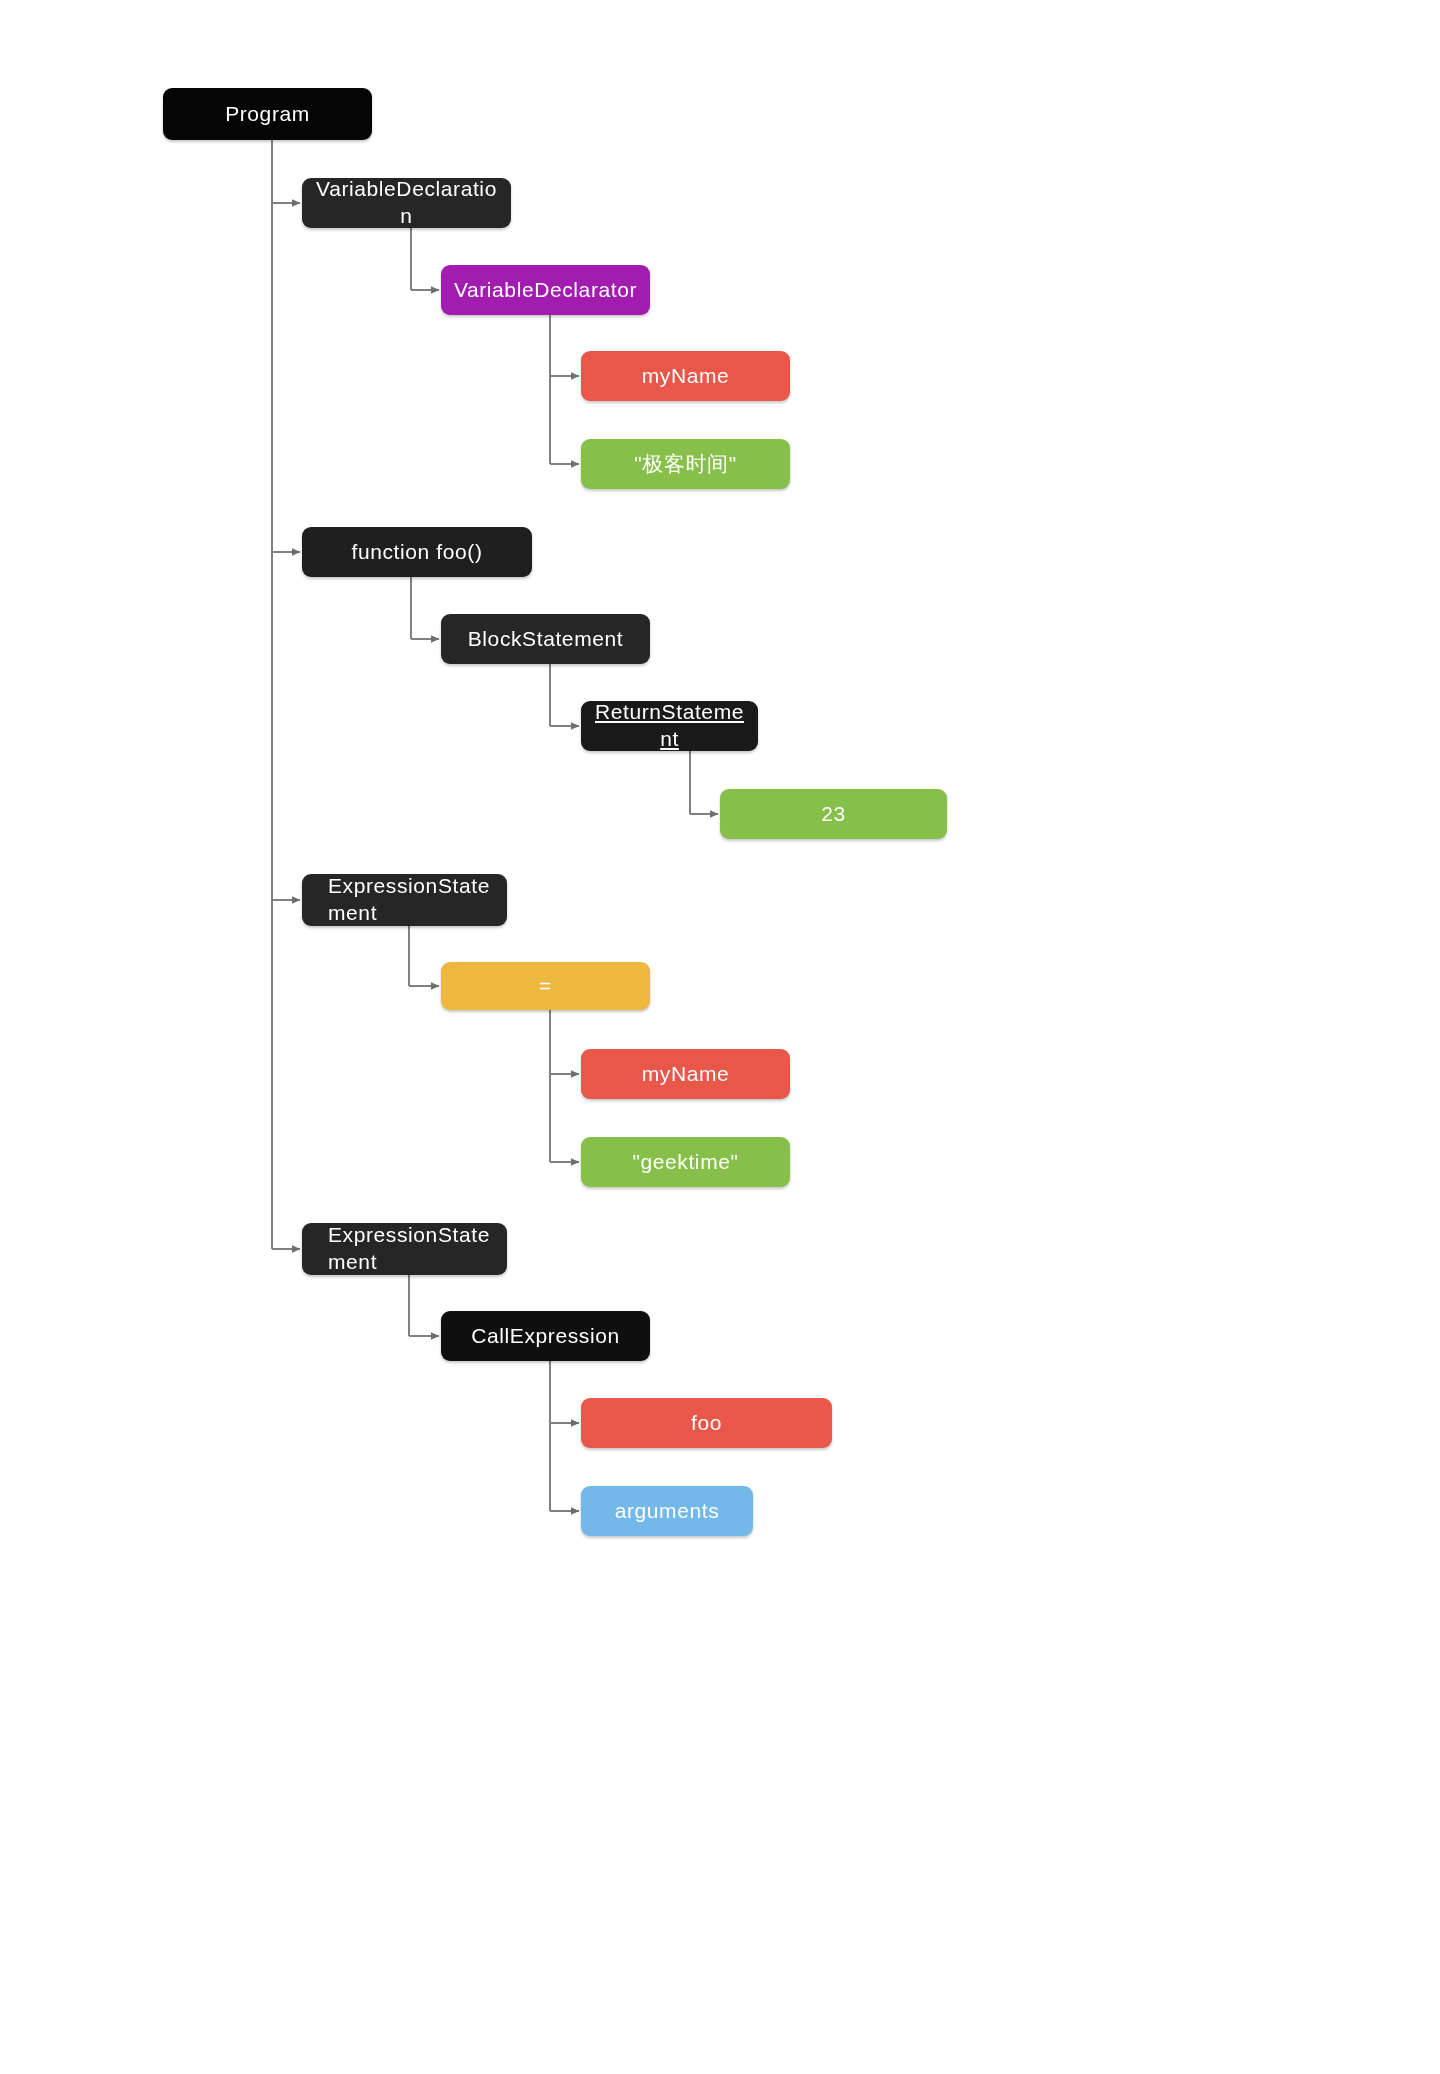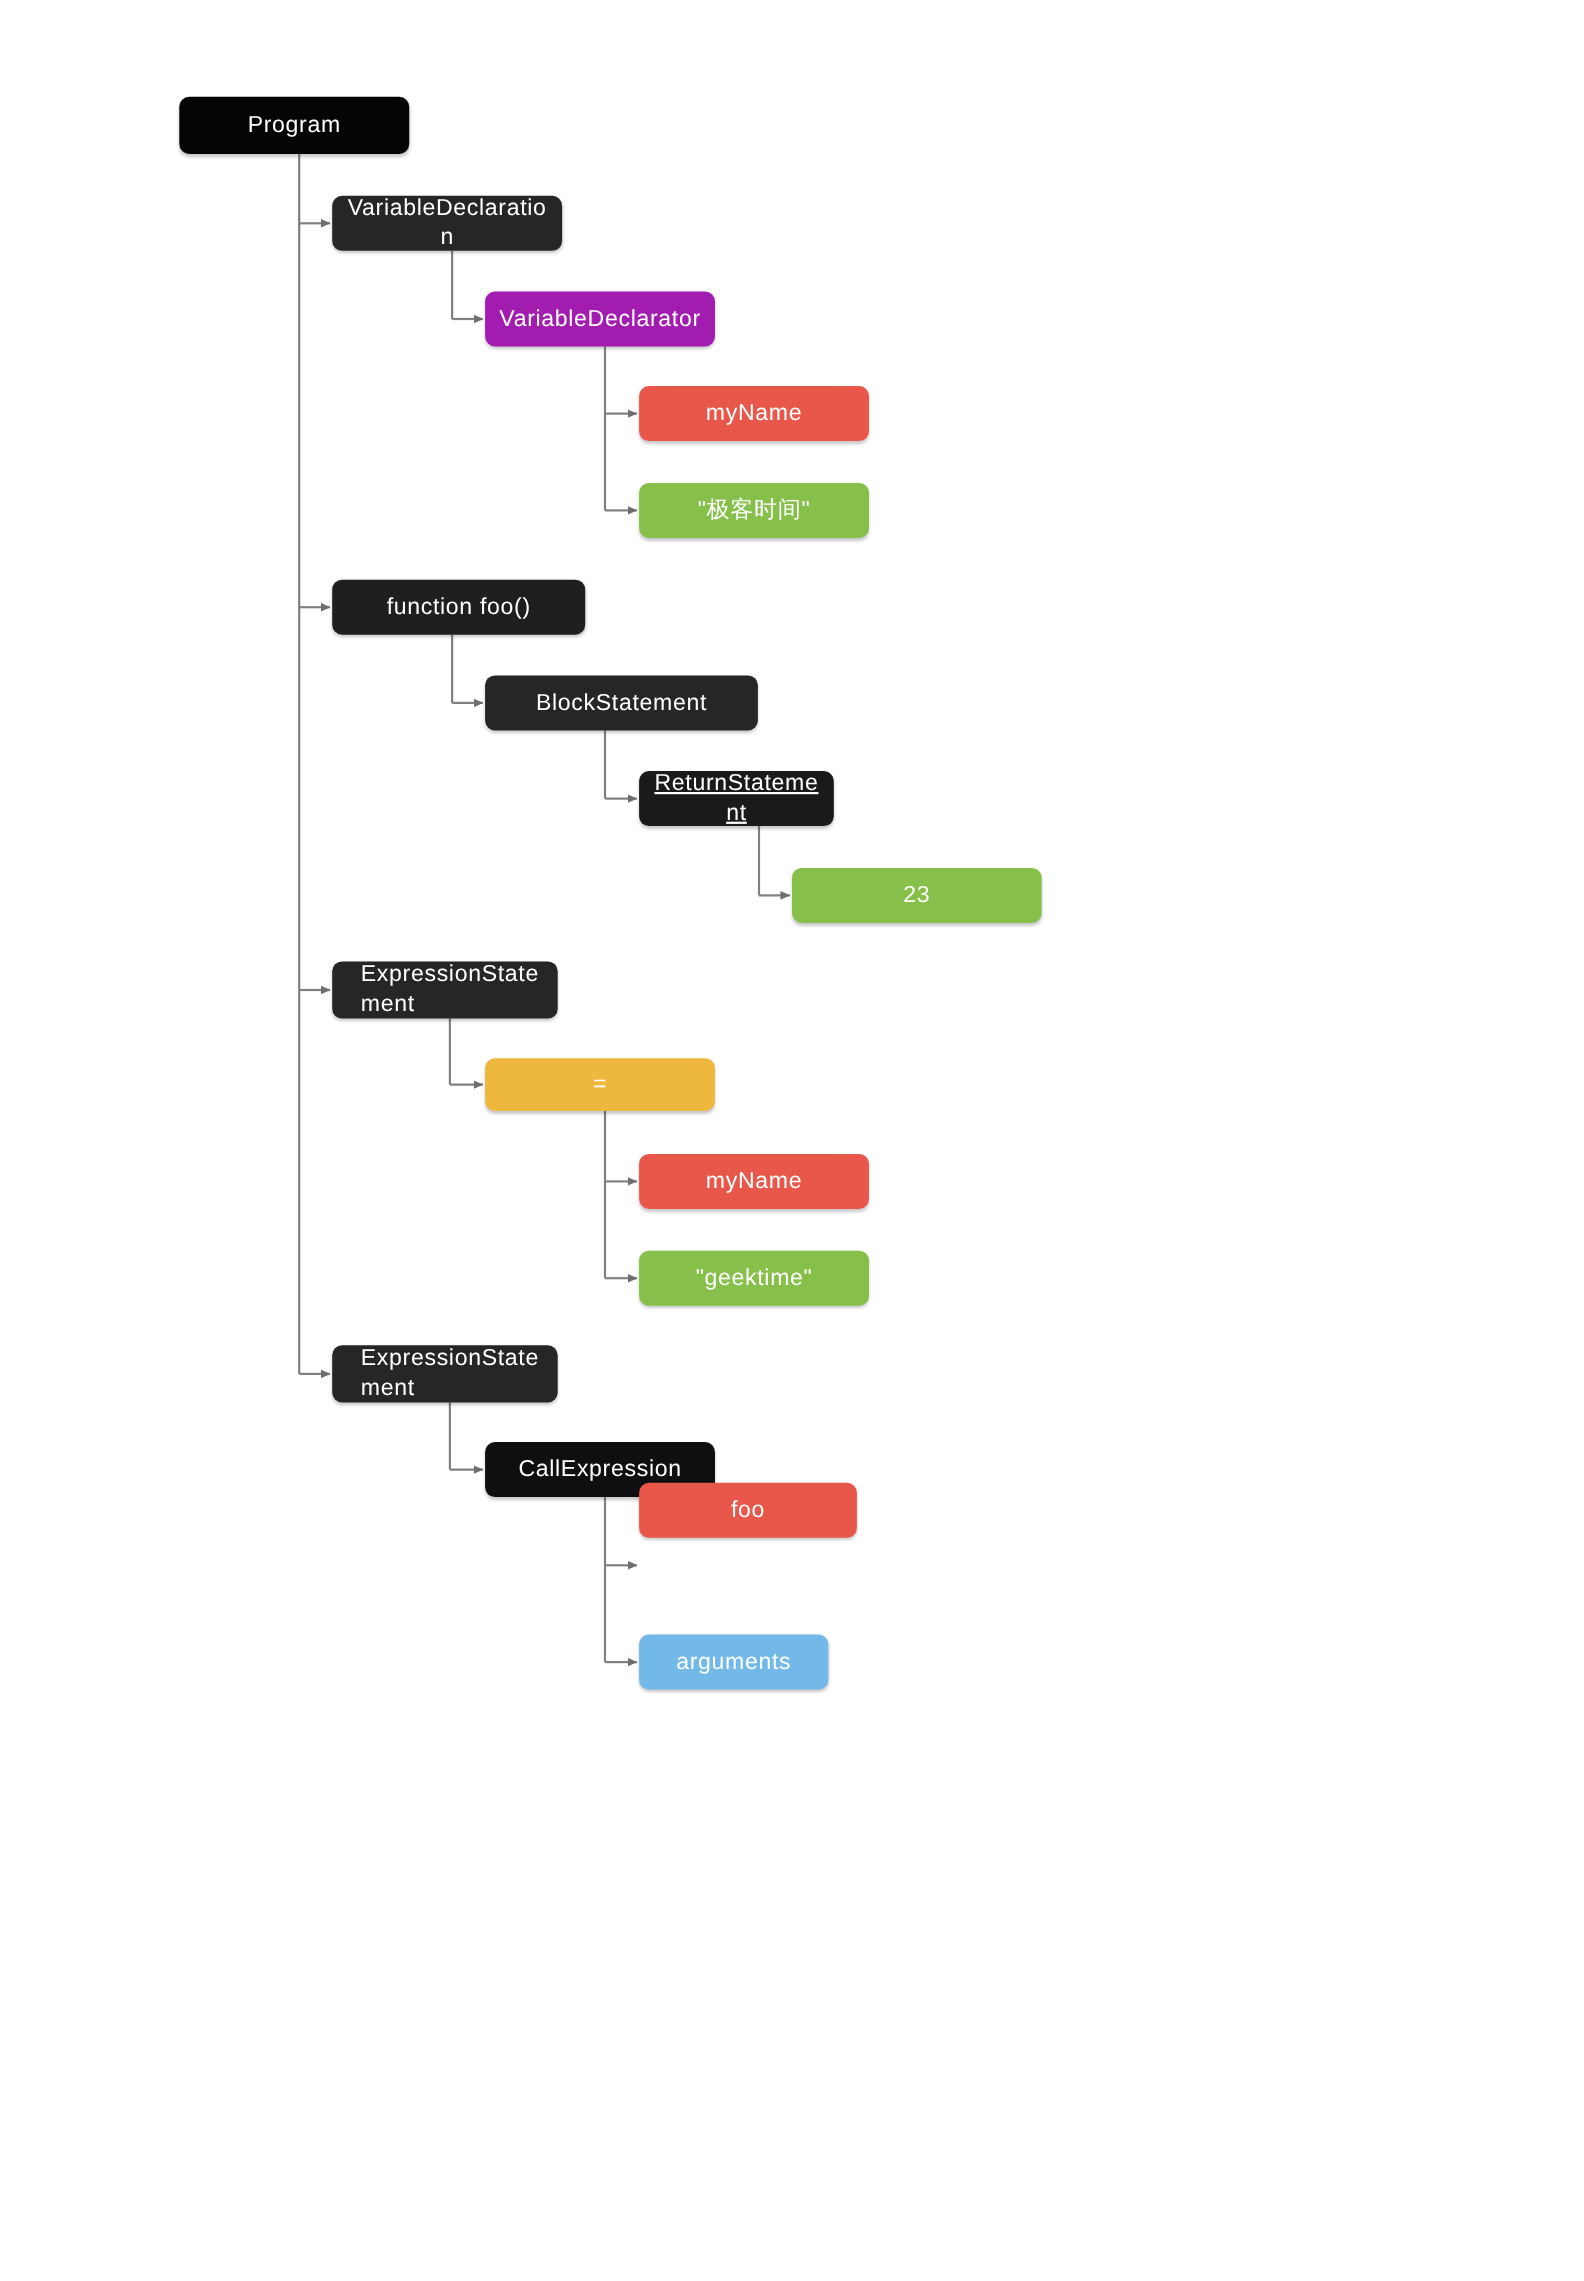--- a/index.html
+++ b/index.html
@@ -91,25 +91,25 @@
         <path d="M550,1511 L579,1511" stroke="#808080" stroke-width="2" fill="none" marker-end="url(#arrowhead)"></path>
       </g>
   </svg>
   <div id="node-layer">
       <div class="node root" style="left: 163px; top: 88px; width: 209px; height: 52px; background: rgb(5, 5, 5);">Program</div>
       <div class="node" style="left: 302px; top: 178px; width: 209px; height: 50px; background: rgb(38, 38, 38);">VariableDeclaration</div>
       <div class="node" style="left: 441px; top: 265px; width: 209px; height: 50px; background: #a21caf;">VariableDeclarator</div>
       <div class="node" style="left: 581px; top: 351px; width: 209px; height: 50px; background: rgb(232, 87, 74);">myName</div>
       <div class="node" style="left: 581px; top: 439px; width: 209px; height: 50px; background: rgb(134, 192, 74);">"极客时间"</div>
       <div class="node" style="left: 302px; top: 527px; width: 230px; height: 50px; background: rgb(31, 31, 31);">function foo()</div>
-      <div class="node" style="left: 441px; top: 614px; width: 248px; height: 50px; background: rgb(38, 38, 38);">BlockStatement</div>
+      <div class="node" style="left: 441px; top: 614px; width: 209px; height: 50px; background: rgb(38, 38, 38);">BlockStatement</div>
       <div class="node" style="left: 581px; top: 701px; width: 177px; height: 50px; background: rgb(26, 26, 26); text-decoration: underline;">ReturnStatement</div>
       <div class="node" style="left: 720px; top: 789px; width: 227px; height: 50px; background: rgb(134, 192, 74);">23</div>
       <div class="node wrap" style="left: 302px; top: 874px; width: 205px; height: 52px; background: rgb(38, 38, 38);">ExpressionStatement</div>
       <div class="node" style="left: 441px; top: 962px; width: 209px; height: 48px; background: rgb(238, 183, 62);">=</div>
       <div class="node" style="left: 581px; top: 1049px; width: 209px; height: 50px; background: rgb(232, 87, 74);">myName</div>
       <div class="node" style="left: 581px; top: 1137px; width: 209px; height: 50px; background: rgb(134, 192, 74);">"geektime"</div>
       <div class="node wrap" style="left: 302px; top: 1223px; width: 205px; height: 52px; background: rgb(38, 38, 38);">ExpressionStatement</div>
       <div class="node" style="left: 441px; top: 1311px; width: 209px; height: 50px; background: rgb(15, 15, 15);">CallExpression</div>
-      <div class="node" style="left: 581px; top: 1348px; width: 198px; height: 50px; background: rgb(232, 87, 74);">foo</div>
+      <div class="node" style="left: 581px; top: 1398px; width: 251px; height: 50px; background: rgb(232, 87, 74);">foo</div>
       <div class="node" style="left: 581px; top: 1486px; width: 172px; height: 50px; background: rgb(114, 184, 232);">arguments</div>
     </div>
 </div>
 
 </body></html>

